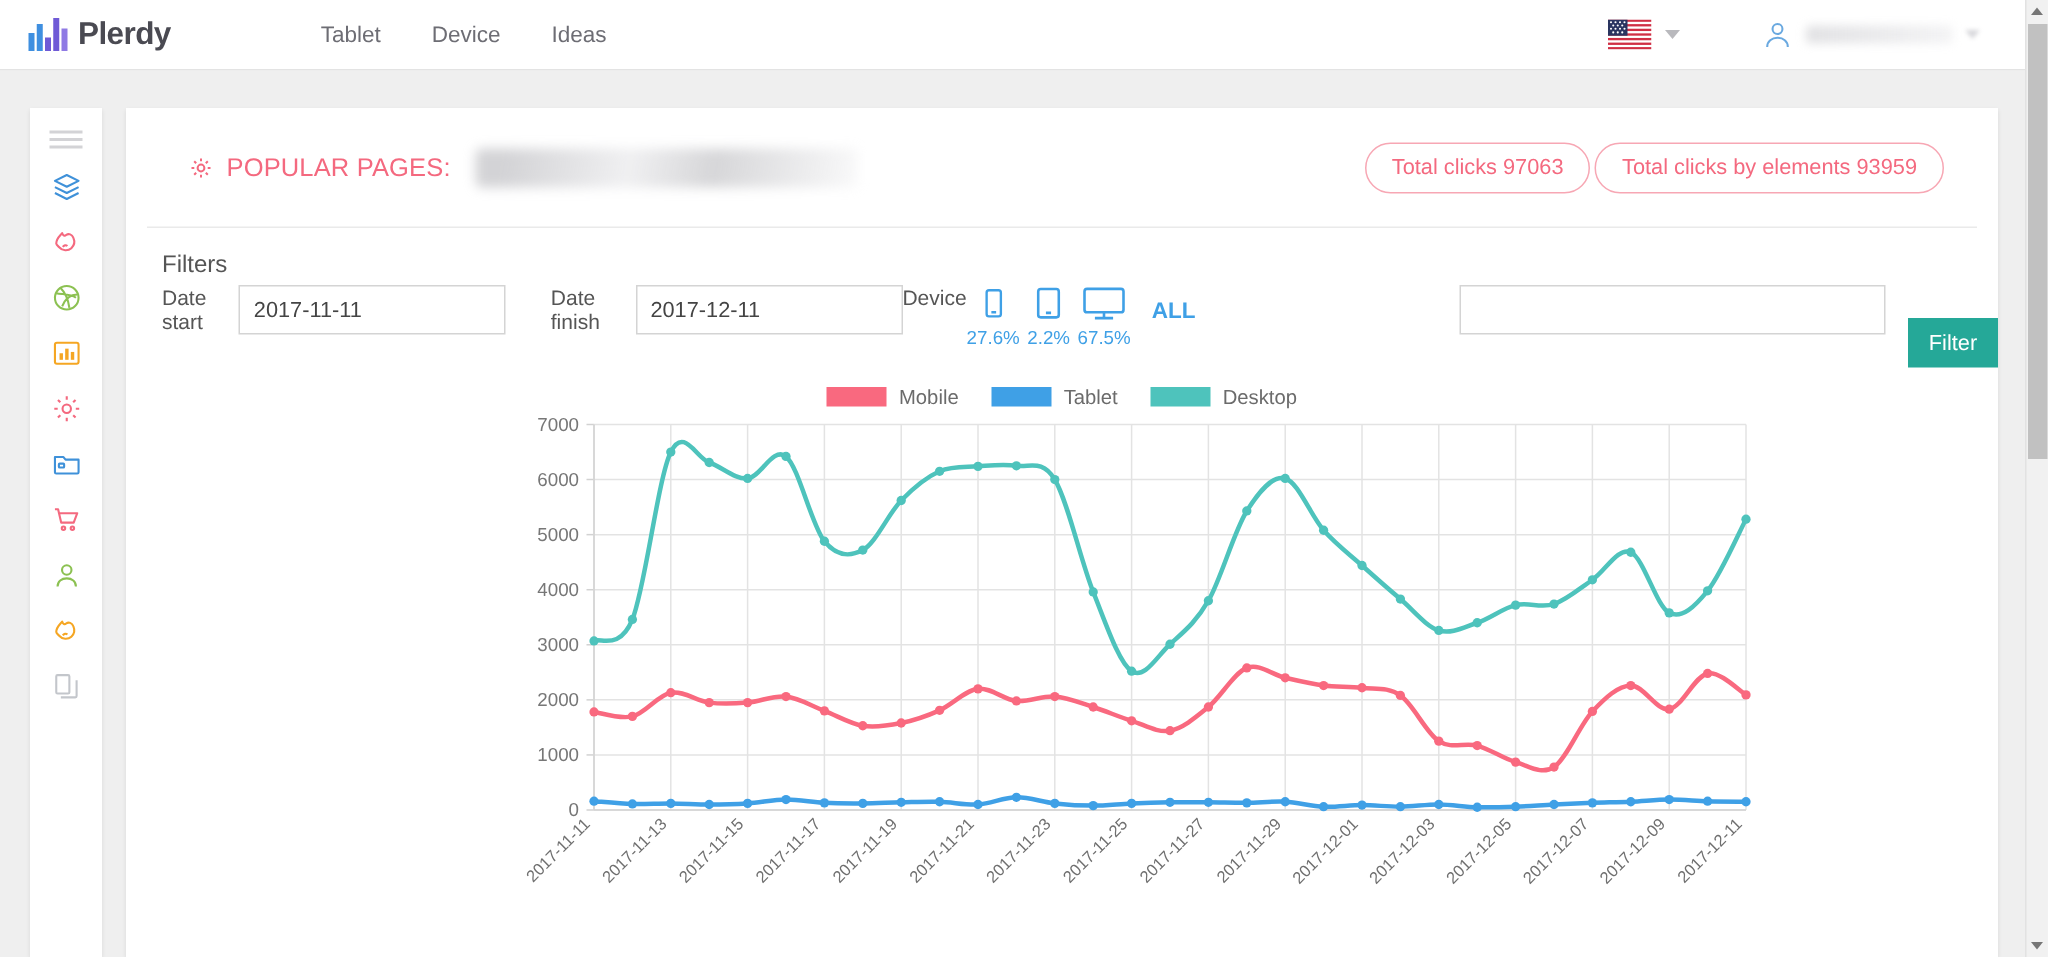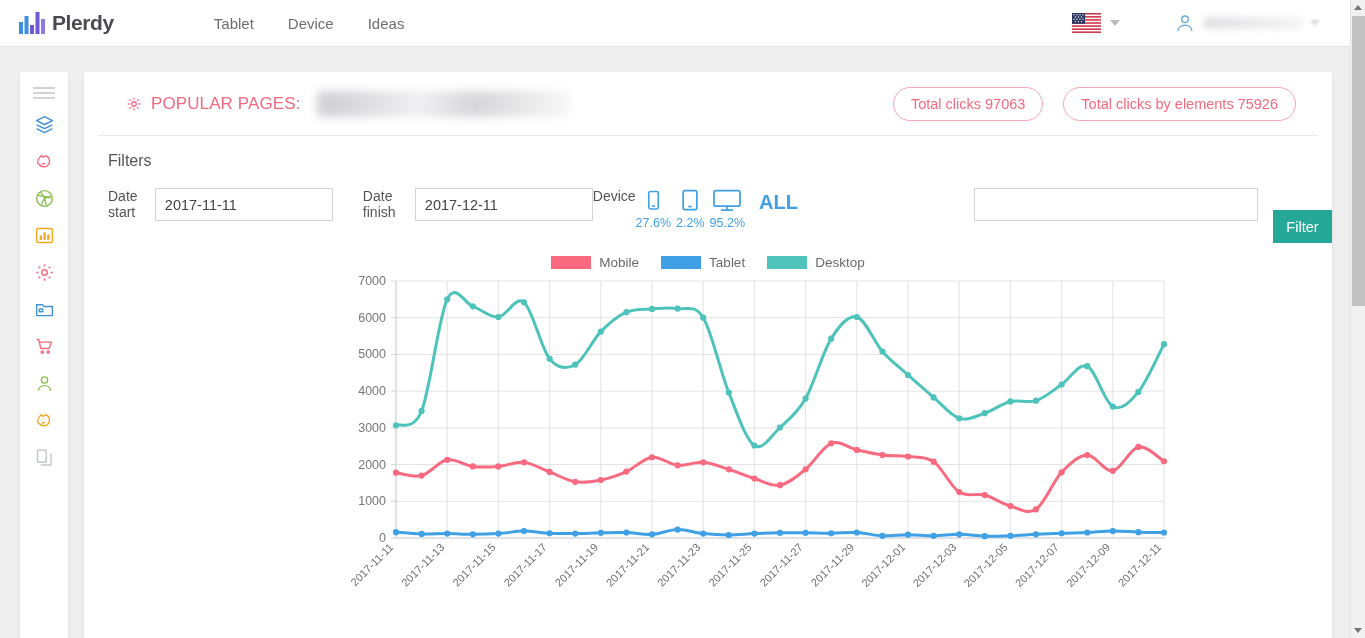--- a/index.html
+++ b/index.html
@@ -70,64 +70,64 @@
   .bar { width: 22px; height: 2px; background: #d3d3d6; margin: 3px 0; }
 
   
   #card {
     position: absolute; top: 72px; left: 84px;
     width: 1248px; height: 566px;
     background: #ffffff;
     box-shadow: 0 1px 3px rgba(0,0,0,.09);
   }
   #card-head {
-    height: 64px; display: flex; align-items: center;
+    height: 80px; display: flex; align-items: center;
     padding: 0 22px 0 28px;
     border-bottom: 1px solid #eaeaea;
     margin: 0 14px;
   }
   #pp-title {
     display: flex; align-items: center; gap: 9px;
     font-size: 17px; color: #f4697f; letter-spacing: .1px;
   }
   #pp-blur {
     width: 255px; height: 26px; margin-left: 8px;
     background: linear-gradient(100deg, rgba(175,175,180,.55) 8%,
                 rgba(205,205,210,.30) 40%, rgba(165,165,170,.45) 62%,
                 rgba(225,225,228,.18) 100%);
     filter: blur(4px); border-radius: 4px;
   }
-  #head-btns { margin-left: auto; display: flex; gap: 20px; }
+  #head-btns { margin-left: auto; display: flex; gap: 3px; }
   .pill {
     border: 1px solid #f7a7b4; color: #f4697f;
     background: #fff; border-radius: 18px;
     padding: 8px 17px; font-size: 14.5px; cursor: pointer;
   }
 
   
   #filters { padding: 16px 0 0 24px; }
-  #filters-title { font-size: 16px; color: #555; margin-bottom: 18px; }
+  #filters-title { font-size: 16px; color: #555; margin-bottom: 4px; }
   #filter-row { display: flex; align-items: flex-start; }
   .fgroup { display: flex; flex-direction: row; }
   .flabel { font-size: 14px; color: #555; margin-bottom: 8px; }
   .finput {
     width: 178px; height: 33px;
     border: 1px solid #d4d4d4; background: #fff;
     font-size: 14.5px; color: #444;
     padding: 0 9px; font-family: "Liberation Sans", sans-serif;
     outline: none;
   }
   #g-datestart { margin-left: 0px; }
   #g-datefinish { margin-left: 30px; }
   #g-device { }
   #dev-icons { display: flex; align-items: flex-end; gap: 0px; }
   .dev-col { display: flex; flex-direction: column; align-items: center; justify-content: flex-end; }
   .dev-pct { font-size: 12.5px; color: #3fa0e6; margin-top: 2px; }
   #dev-all {
-    font-size: 20px; font-weight: bold; color: #3fa0e6;
+    font-size: 15px; font-weight: bold; color: #3fa0e6;
     margin-left: 14px; margin-bottom: 16px; cursor: pointer;
   }
   #g-search { margin-left: 176px; }
   #search-input { width: 284px; }
   #filter-btn {
     margin-left: 15px; margin-top: 22px;
     background: #25a898; color: #fff; border: none;
     width: 62px; height: 33px; font-size: 14.5px; cursor: pointer;
     font-family: "Liberation Sans", sans-serif;
   }
@@ -321,21 +321,21 @@
       <svg width="16" height="16" viewBox="0 0 24 24" fill="none" stroke="#f4697f" stroke-width="2">
         <circle cx="12" cy="12" r="3.4"></circle>
         <path d="M12 2.5v2.8M12 18.7v2.8M21.5 12h-2.8M5.3 12H2.5M18.8 5.2l-2 2M7.2 16.8l-2 2M18.8 18.8l-2-2M7.2 7.2l-2-2"></path>
       </svg>
       <span>POPULAR PAGES:</span>
       <div id="pp-blur"></div>
     </div>
 
     <div id="head-btns">
       <button class="pill">Total clicks 97063</button>
-      <button class="pill">Total clicks by elements 75926</button>
+      <button class="pill">Total clicks by elements 93959</button>
     </div>
   </div>
 
   <section id="filters">
     <div id="filters-title">Filters</div>
 
     <div id="filter-row">
 
       <div class="fgroup" id="g-datestart">
         <span class="flabel">Date start</span>
@@ -366,21 +366,21 @@
             </svg>
             <span class="dev-pct">2.2%</span>
           </div>
 
           <div class="dev-col" style="margin-left:5px">
             <svg width="34" height="26" viewBox="0 0 36 30" fill="none" stroke="#3fa0e6" stroke-width="2" stroke-linejoin="round">
               <rect x="3" y="3" width="30" height="18" rx="2"></rect>
               <line x1="18" y1="21" x2="18" y2="25"></line>
               <line x1="11" y1="25.5" x2="25" y2="25.5"></line>
             </svg>
-            <span class="dev-pct">95.2%</span>
+            <span class="dev-pct">67.5%</span>
           </div>
 
           <span id="dev-all">ALL</span>
         </div>
       </div>
 
       <div class="fgroup" id="g-search">
         <input class="finput" id="search-input" type="text" placeholder="" style="">
       </div>
 

